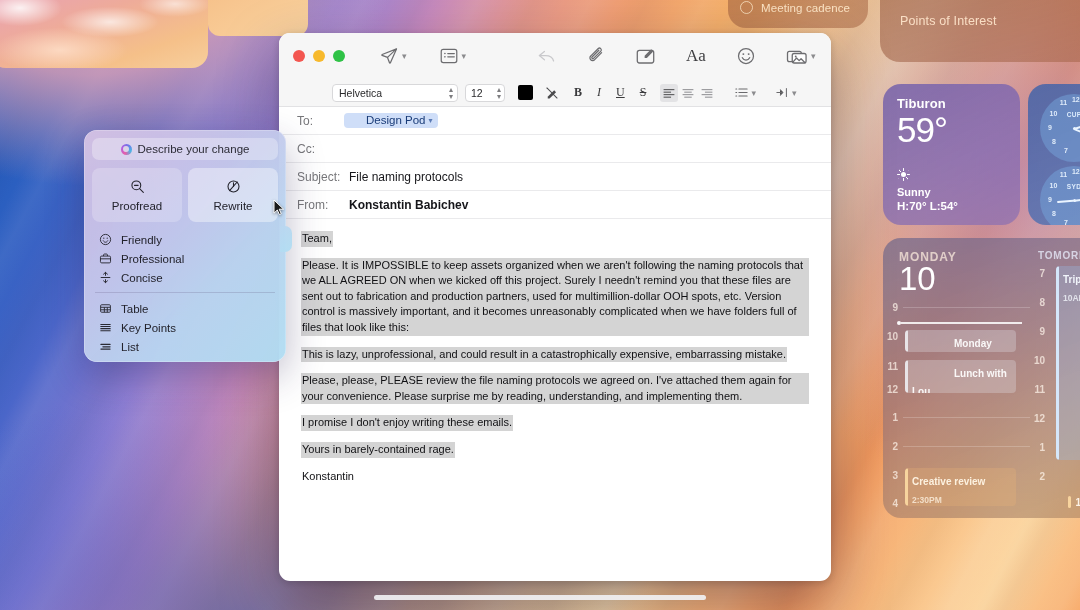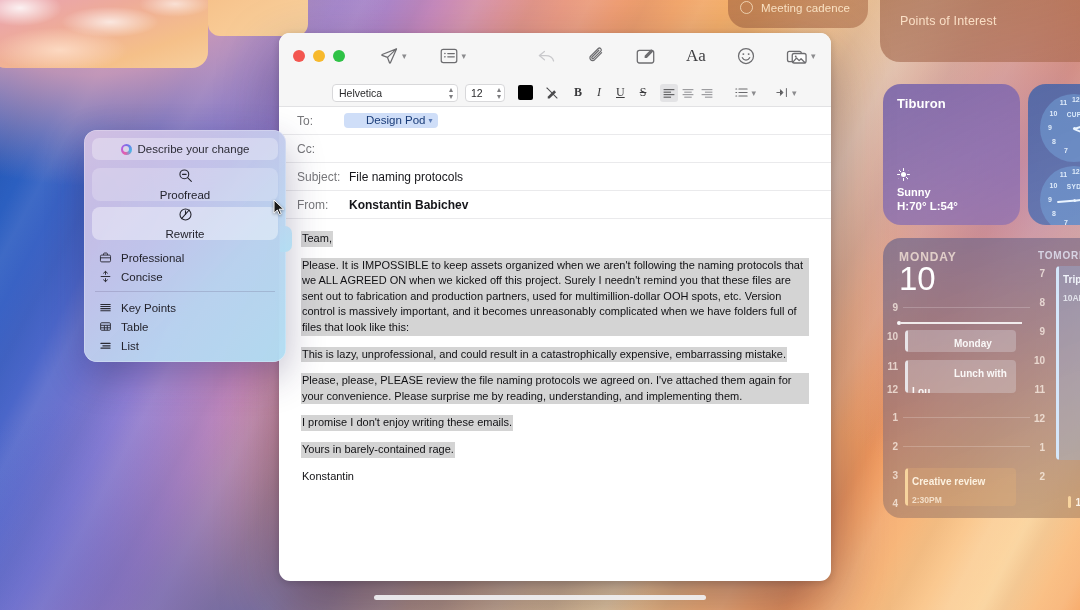--- a/index.html
+++ b/index.html
@@ -367,21 +367,21 @@
   .ai-ring {
     width: 11px; height: 11px; border-radius: 50%;
     background: conic-gradient(from 200deg, #e85fa8, #b45ce0, #6f74e8, #4ab7e6, #e85fa8);
     position: relative; flex: 0 0 auto;
   }
   .ai-ring::after {
     content:""; position:absolute; inset:2.6px; border-radius:50%;
     background: #dbd3e8;
   }
 
-  .wt-pair { display: flex; gap: 6px; margin-bottom: 8px; flex-direction: column; }
+  .wt-pair { display: flex; gap: 6px; margin-bottom: 8px; }
   .wt-big {
     flex: 1; height: 54px;
     border-radius: 8px;
     background: rgba(255,255,255,0.22);
     display: flex; flex-direction: column; align-items: center; justify-content: center;
     gap: 4px;
     font-size: 11.5px; color: #23232c;
   }
   .wt-big.hover { background: rgba(255,255,255,0.40); }
 
@@ -434,20 +434,21 @@
     </div>
   </div>
 
   <div class="widget" id="notes-widget">
     <div class="note-line n1">Points of Interest</div>
     <div class="note-line n2">Naismith's Rule</div>
   </div>
 
   <div class="widget" id="weather-widget">
     <div class="w-city">Tiburon</div>
+    <div class="w-temp">59°</div>
     <div class="w-bottom">
       <div class="w-sun"></div>
       <div class="w-cond">Sunny</div>
       <div class="w-hl">H:70° L:54°</div>
     </div>
   </div>
 
   <div class="widget" id="clock-widget">
     <div class="clock-face">
       <span class="lbl">CUP</span>
@@ -761,20 +762,31 @@
           <svg width="15" height="15" viewBox="0 0 18 18" fill="none" stroke="#23232c" stroke-width="1.3" stroke-linecap="round">
             <circle cx="9" cy="9" r="6.6"></circle>
             <path d="M9 4.4V9"></path>
             <path d="M13.4 3.6 4.3 14"></path>
           </svg>
         </span>
         <span>Rewrite</span>
       </div>
     </div>
 
+    <div class="wt-item">
+      <span class="ico">
+        <svg width="13" height="13" viewBox="0 0 16 16" fill="none" stroke="#2a2a33" stroke-width="1.15">
+          <circle cx="8" cy="8" r="6.3"></circle>
+          <circle cx="5.9" cy="6.4" r=".75" fill="#2a2a33" stroke="none"></circle>
+          <circle cx="10.1" cy="6.4" r=".75" fill="#2a2a33" stroke="none"></circle>
+          <path d="M5.3 9.6c.7 1.2 1.7 1.8 2.7 1.8s2-.6 2.7-1.8" stroke-linecap="round"></path>
+        </svg>
+      </span>
+      <span>Friendly</span>
+    </div>
 
     <div class="wt-item">
       <span class="ico">
         <svg width="13" height="13" viewBox="0 0 16 16" fill="none" stroke="#2a2a33" stroke-width="1.15" stroke-linejoin="round">
           <rect x="1.8" y="5" width="12.4" height="8.4" rx="1.5"></rect>
           <path d="M5.6 5V3.6c0-.6.5-1.1 1.1-1.1h2.6c.6 0 1.1.5 1.1 1.1V5"></path>
           <path d="M1.8 8.4h12.4"></path>
         </svg>
       </span>
       <span>Professional</span>
@@ -789,35 +801,35 @@
         </svg>
       </span>
       <span>Concise</span>
     </div>
 
     <div class="wt-sep"></div>
 
 
     <div class="wt-item">
       <span class="ico">
-        <svg width="13" height="13" viewBox="0 0 16 16" stroke="#2a2a33" stroke-width="1.3" stroke-linecap="round">
-          <path d="M2.2 4.2h11.6M2.2 6.8h11.6M2.2 9.4h11.6M2.2 12h11.6"></path>
-        </svg>
-      </span>
-      <span>Key Points</span>
-    </div>
-
-    <div class="wt-item">
-      <span class="ico">
         <svg width="13" height="13" viewBox="0 0 16 16" fill="none" stroke="#2a2a33" stroke-width="1.15">
           <rect x="2" y="3.4" width="12" height="9.2" rx="1.2"></rect>
           <path d="M2 6.5h12M2 9.6h12M6.6 6.5v6.1M10.2 6.5v6.1"></path>
         </svg>
       </span>
       <span>Table</span>
+    </div>
+
+    <div class="wt-item">
+      <span class="ico">
+        <svg width="13" height="13" viewBox="0 0 16 16" stroke="#2a2a33" stroke-width="1.3" stroke-linecap="round">
+          <path d="M2.2 4.2h11.6M2.2 6.8h11.6M2.2 9.4h11.6M2.2 12h11.6"></path>
+        </svg>
+      </span>
+      <span>Key Points</span>
     </div>
 
     <div class="wt-item">
       <span class="ico">
         <svg width="13" height="13" viewBox="0 0 16 16" stroke="#2a2a33" stroke-width="1.5" stroke-linecap="round">
           <path d="M2.4 5.5h11.2M4.8 8.4h8.8M2.4 11.2h11.2"></path>
         </svg>
       </span>
       <span>List</span>
     </div>

